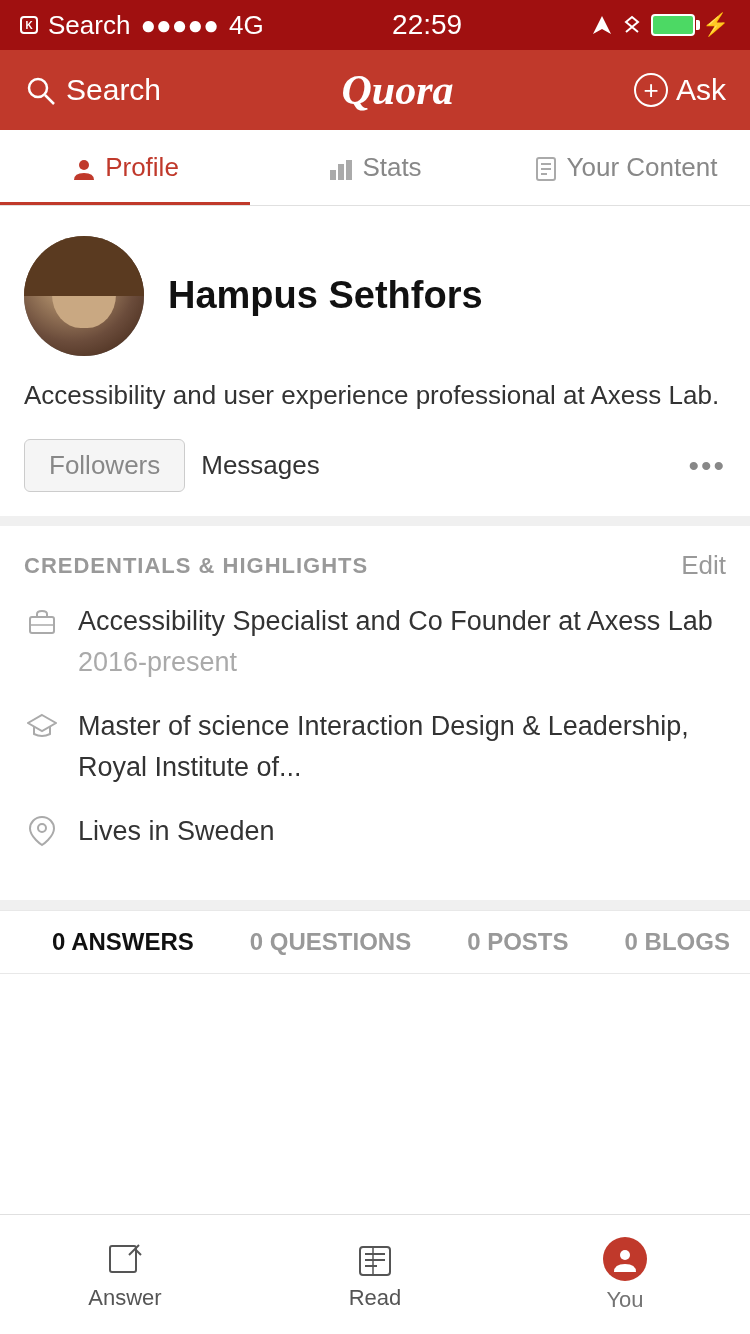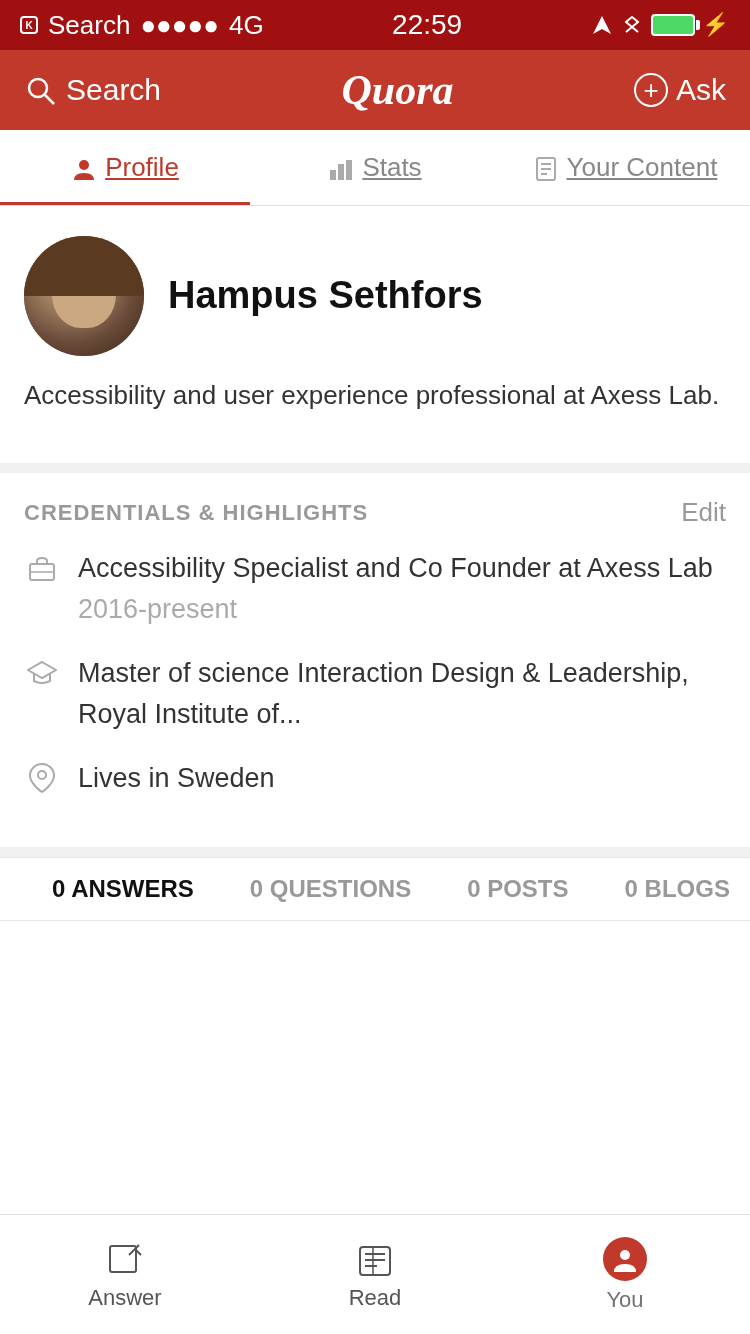--- a/index.html
+++ b/index.html
@@ -114,21 +114,20 @@
       flex: 1;
       display: flex;
       align-items: center;
       justify-content: center;
       gap: 8px;
       height: 100%;
       font-size: 26px;
       color: #888;
       position: relative;
       cursor: pointer;
-      text-decoration: underline;
     }
     .tab-item.active {
       color: #c0392b;
     }
     .tab-item.active::after {
       content: '';
       position: absolute;
       bottom: 0;
       left: 0;
       right: 0;
@@ -438,20 +437,25 @@
 </div>
 
 <div class="profile-section">
   <div class="profile-top">
     <div class="avatar">
       <div class="avatar-img"></div>
     </div>
     <div class="profile-name">Hampus Sethfors</div>
   </div>
   <div class="profile-bio">Accessibility and user experience professional at Axess Lab.</div>
+  <div class="profile-actions">
+    <button class="btn-followers">Followers</button>
+    <button class="btn-messages">Messages</button>
+    <button class="btn-more">•••</button>
+  </div>
 </div>
 
 <div class="section-divider"></div>
 
 <div class="credentials-section">
   <div class="credentials-header">
     <span class="credentials-title">CREDENTIALS &amp; HIGHLIGHTS</span>
     <button class="edit-btn">Edit</button>
   </div>
 

